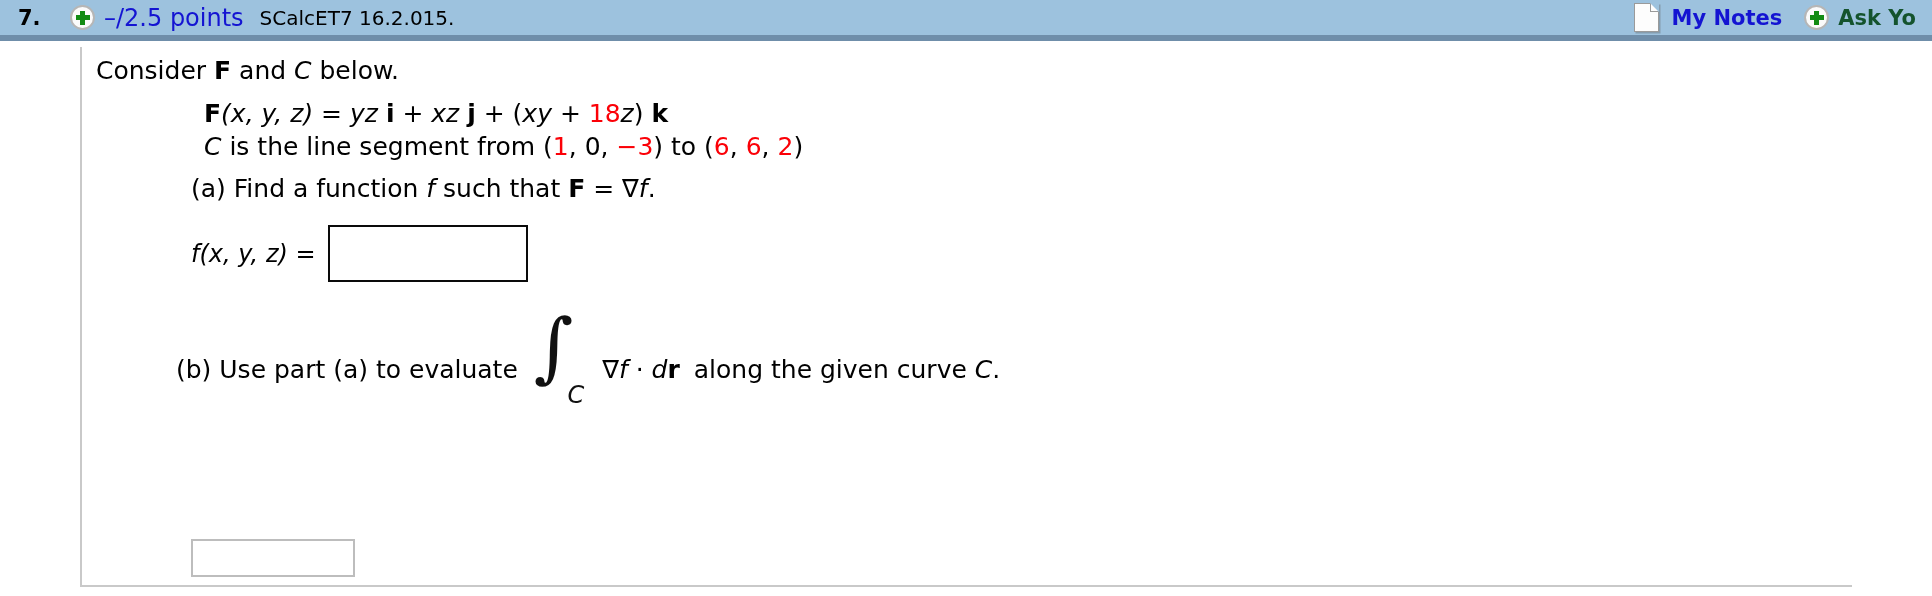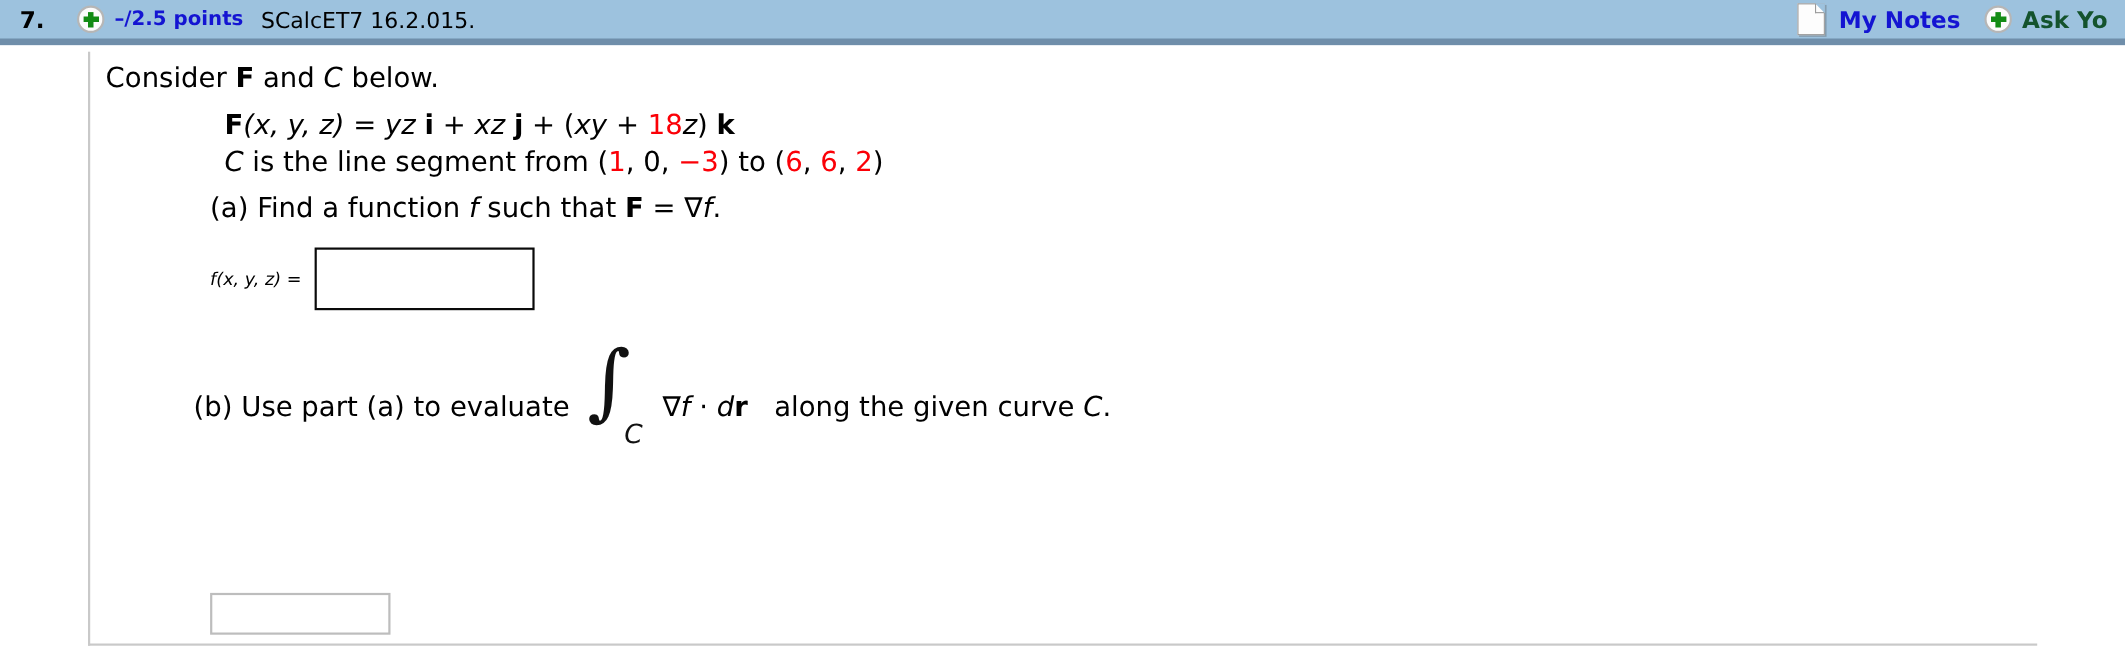--- a/index.html
+++ b/index.html
@@ -62,22 +62,22 @@
     width: 5px; height: 14px;
     margin-left: -2.5px;
   }
   .plus-icon::after {
     top: 50%; left: 3.5px;
     height: 5px; width: 14px;
     margin-top: -2.5px;
   }
 
   .points {
-    font-size: 18px;
-    font-weight: bold;
+    font-size: 24px;
+    font-weight: normal;
     color: #1414d2;
     flex: none;
   }
   .probid {
     font-size: 20px;
     color: #000;
     margin-left: 16px;
     flex: none;
   }
 
@@ -181,21 +181,21 @@
 
   .fxyz-row {
     position: absolute;
     left: 95px;
     top: 178px;
     display: flex;
     align-items: center;
     white-space: nowrap;
   }
   .fxyz-label {
-    font-size: 16px;
+    font-size: 24px;
     margin-right: 12px;
   }
   .answer-box-a {
     width: 200px;
     height: 57px;
     border: 2px solid #0a0a0a;
     background: #fff;
     box-sizing: border-box;
     font-family: "DejaVu Sans", sans-serif;
     font-size: 20px;
@@ -229,21 +229,21 @@
   }
   .int-sub {
     font-size: 24px;
     font-style: italic;
     color: #111;
     align-self: flex-end;
     margin-left: -6px;
     transform: translateY(3px);
   }
   .int-body { margin-left: 10px; }
-  .tail-text { margin-left: 24px; }
+  .tail-text { margin-left: 14px; }
 
   .answer-box-b {
     position: absolute;
     left: 95px;
     top: 492px;
     width: 164px;
     height: 38px;
     border: 2px solid #bdbdbd;
     background: #fff;
     box-sizing: border-box;

